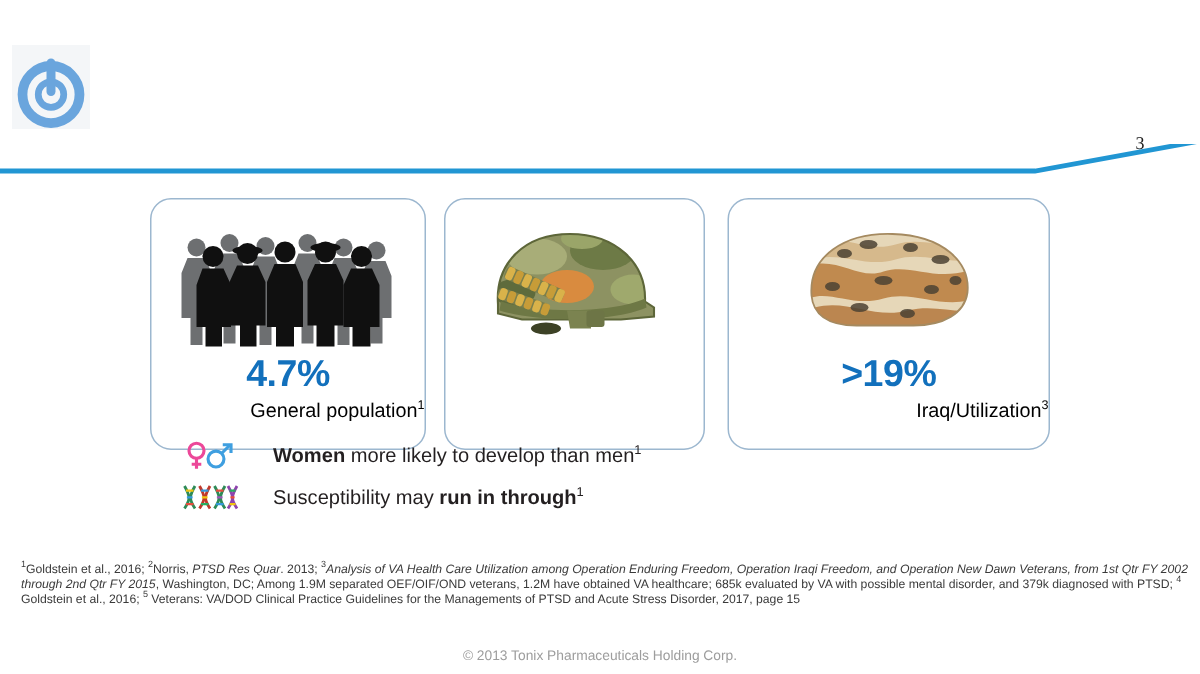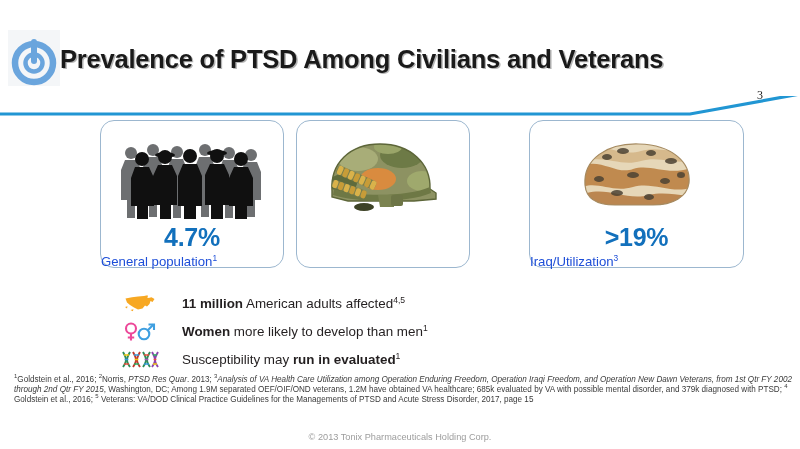--- a/index.html
+++ b/index.html
@@ -63,30 +63,30 @@
   
   #cards {
     position: absolute;
     left: 0;
     top: 120px;
     width: 800px;
     height: 168px;
   }
   .card {
     position: absolute;
-    top: 0;
-    height: 148px;
+    top: 12px;
+    height: 168px;
     background: #ffffff;
     border: 1.1px solid #9cb7cf;
     border-radius: 14px;
     box-sizing: border-box;
   }
   .card.c1 { left: 100px;  width: 184px; }
   .card.c2 { left: 296px;  width: 174px; }
-  .card.c3 { left: 485px;  width: 215px; margin-left: 44px; }
+  .card.c3 { left: 485px;  width: 215px; }
 
   .card-art {
     position: absolute;
     left: 0;
     top: 8px;
     width: 100%;
     height: 96px;
     display: flex;
     align-items: center;
     justify-content: center;
@@ -103,23 +103,23 @@
     font-weight: bold;
     color: #1270bc;
     letter-spacing: -0.3px;
     line-height: 1.05;
   }
   .card-label {
     position: absolute;
     left: 0;
     top: 133px;
     width: 100%;
-    text-align: left;
+    text-align: right;
     font-size: 13.2px;
-    color: #1d4ed8;
+    color: #000000;
     white-space: nowrap;
   }
   .card-label sup {
     font-size: 8.4px;
     vertical-align: super;
     line-height: 0;
   }
 
   
   #bullets {
@@ -190,21 +190,20 @@
 
   <div id="logo">
     <svg width="52" height="56" viewBox="0 0 52 56">
       <rect x="0" y="0" width="52" height="56" fill="#f4f6f8"></rect>
       <circle cx="26" cy="33" r="19" fill="none" stroke="#6aa5dd" stroke-width="6.5"></circle>
       <circle cx="26" cy="33" r="8.5" fill="none" stroke="#6aa5dd" stroke-width="4.5"></circle>
       <rect x="23" y="9" width="6" height="25" rx="3" fill="#6aa5dd"></rect>
     </svg>
   </div>
 
-  <div id="slide-title">Prevalence of PTSD Among Civilians and Veterans</div>
 
   <div id="header-rule">
     <svg width="800" height="24" viewBox="0 0 800 24">
       <path d="M0 18 L690 18 L800 -2" fill="none" stroke="#2196d3" stroke-width="3.2"></path>
     </svg>
   </div>
 
   <div id="page-number">3</div>
 </div>
 
@@ -345,33 +344,20 @@
         <path d="M12 50 C10 24 34 8 66 9 C100 10 118 28 116 48 C114 62 100 70 80 70 L42 70 C22 70 13 62 12 50 Z" fill="none" stroke="#a58a60" stroke-width="1.2"></path>
       </svg>
     </div>
     <div class="card-stat">&gt;19%</div>
     <div class="card-label"><span>Iraq/Utilization</span><sup>3</sup></div>
   </div>
 </div>
 
 <div id="bullets">
 
-  <div class="bullet">
-    <div class="bullet-icon">
-      <svg width="32" height="20" viewBox="0 0 32 20">
-        <path d="M1.5 5.5 L8 4.2 L14 3.4 L20 3.0 L23.5 2.2 L24.5 5.0 L27.5 4.2 L30.5 6.0
-                 L28.5 9.0 L26.5 8.0 L25.5 11.0 L23 13.5 L21 12.5 L18.5 15.5 L14 16.5
-                 L10 14.5 L6 12.0 L3 9.5 Z" fill="#f7a823"></path>
-        <path d="M24.2 2.4 L23.3 5.0 L25.2 4.6 Z" fill="#ffffff"></path>
-        <path d="M1 14 L3.5 13.2 L3.0 15.5 Z" fill="#f7a823"></path>
-        <path d="M6.5 17 L9.5 16.2 L8.8 18.2 Z" fill="#f7a823"></path>
-      </svg>
-    </div>
-    <div class="bullet-text"><b>11 million</b><span> American adults affected</span><sup>4,5</sup></div>
-  </div>
 
   <div class="bullet">
     <div class="bullet-icon">
       <svg width="34" height="22" viewBox="0 0 34 22">
         <g stroke="#ec4899" stroke-width="2.1" fill="none">
           <circle cx="8" cy="8.5" r="5"></circle>
           <path d="M8 13.5 V20.5 M4.8 17.5 H11.2"></path>
         </g>
         <g stroke="#3f9fe0" stroke-width="2.1" fill="none">
           <circle cx="21" cy="14" r="5.3"></circle>
@@ -405,19 +391,19 @@
           <line x1="13" y1="15" x2="18" y2="15" stroke="#27ae60"></line>
           <line x1="23" y1="6" x2="28" y2="6" stroke="#e74c3c"></line>
           <line x1="23.6" y1="10.5" x2="27.4" y2="10.5" stroke="#9b59b6"></line>
           <line x1="23" y1="15" x2="28" y2="15" stroke="#3498db"></line>
           <line x1="32" y1="6" x2="36" y2="6" stroke="#27ae60"></line>
           <line x1="32.6" y1="10.5" x2="35.4" y2="10.5" stroke="#e74c3c"></line>
           <line x1="32" y1="15" x2="36" y2="15" stroke="#f1c40f"></line>
         </g>
       </svg>
     </div>
-    <div class="bullet-text"><span>Susceptibility may </span><b>run in evaluated</b><sup>1</sup></div>
+    <div class="bullet-text"><span>Susceptibility may </span><b>run in through</b><sup>1</sup></div>
   </div>
 </div>
 
 <div id="footnotes"><sup>1</sup><span>Goldstein et al., 2016;  </span><sup>2</sup><span>Norris, </span><i>PTSD Res Quar</i><span>. 2013;  </span><sup>3</sup><i>Analysis of VA Health Care Utilization among Operation Enduring Freedom, Operation Iraqi Freedom, and Operation New Dawn Veterans, from 1st Qtr FY 2002 through 2nd Qtr FY 2015</i><span>, Washington, DC; Among 1.9M separated OEF/OIF/OND veterans, 1.2M have obtained VA healthcare; 685k evaluated by VA with possible mental disorder, and 379k diagnosed with PTSD; </span><sup>4</sup><span> Goldstein et al., 2016; </span><sup>5</sup><span> Veterans: VA/DOD Clinical Practice Guidelines for the Managements of PTSD and Acute Stress Disorder, 2017, page 15</span></div>
 
 <div id="copyright">© 2013 Tonix Pharmaceuticals Holding Corp.</div>
 
 </body></html>

